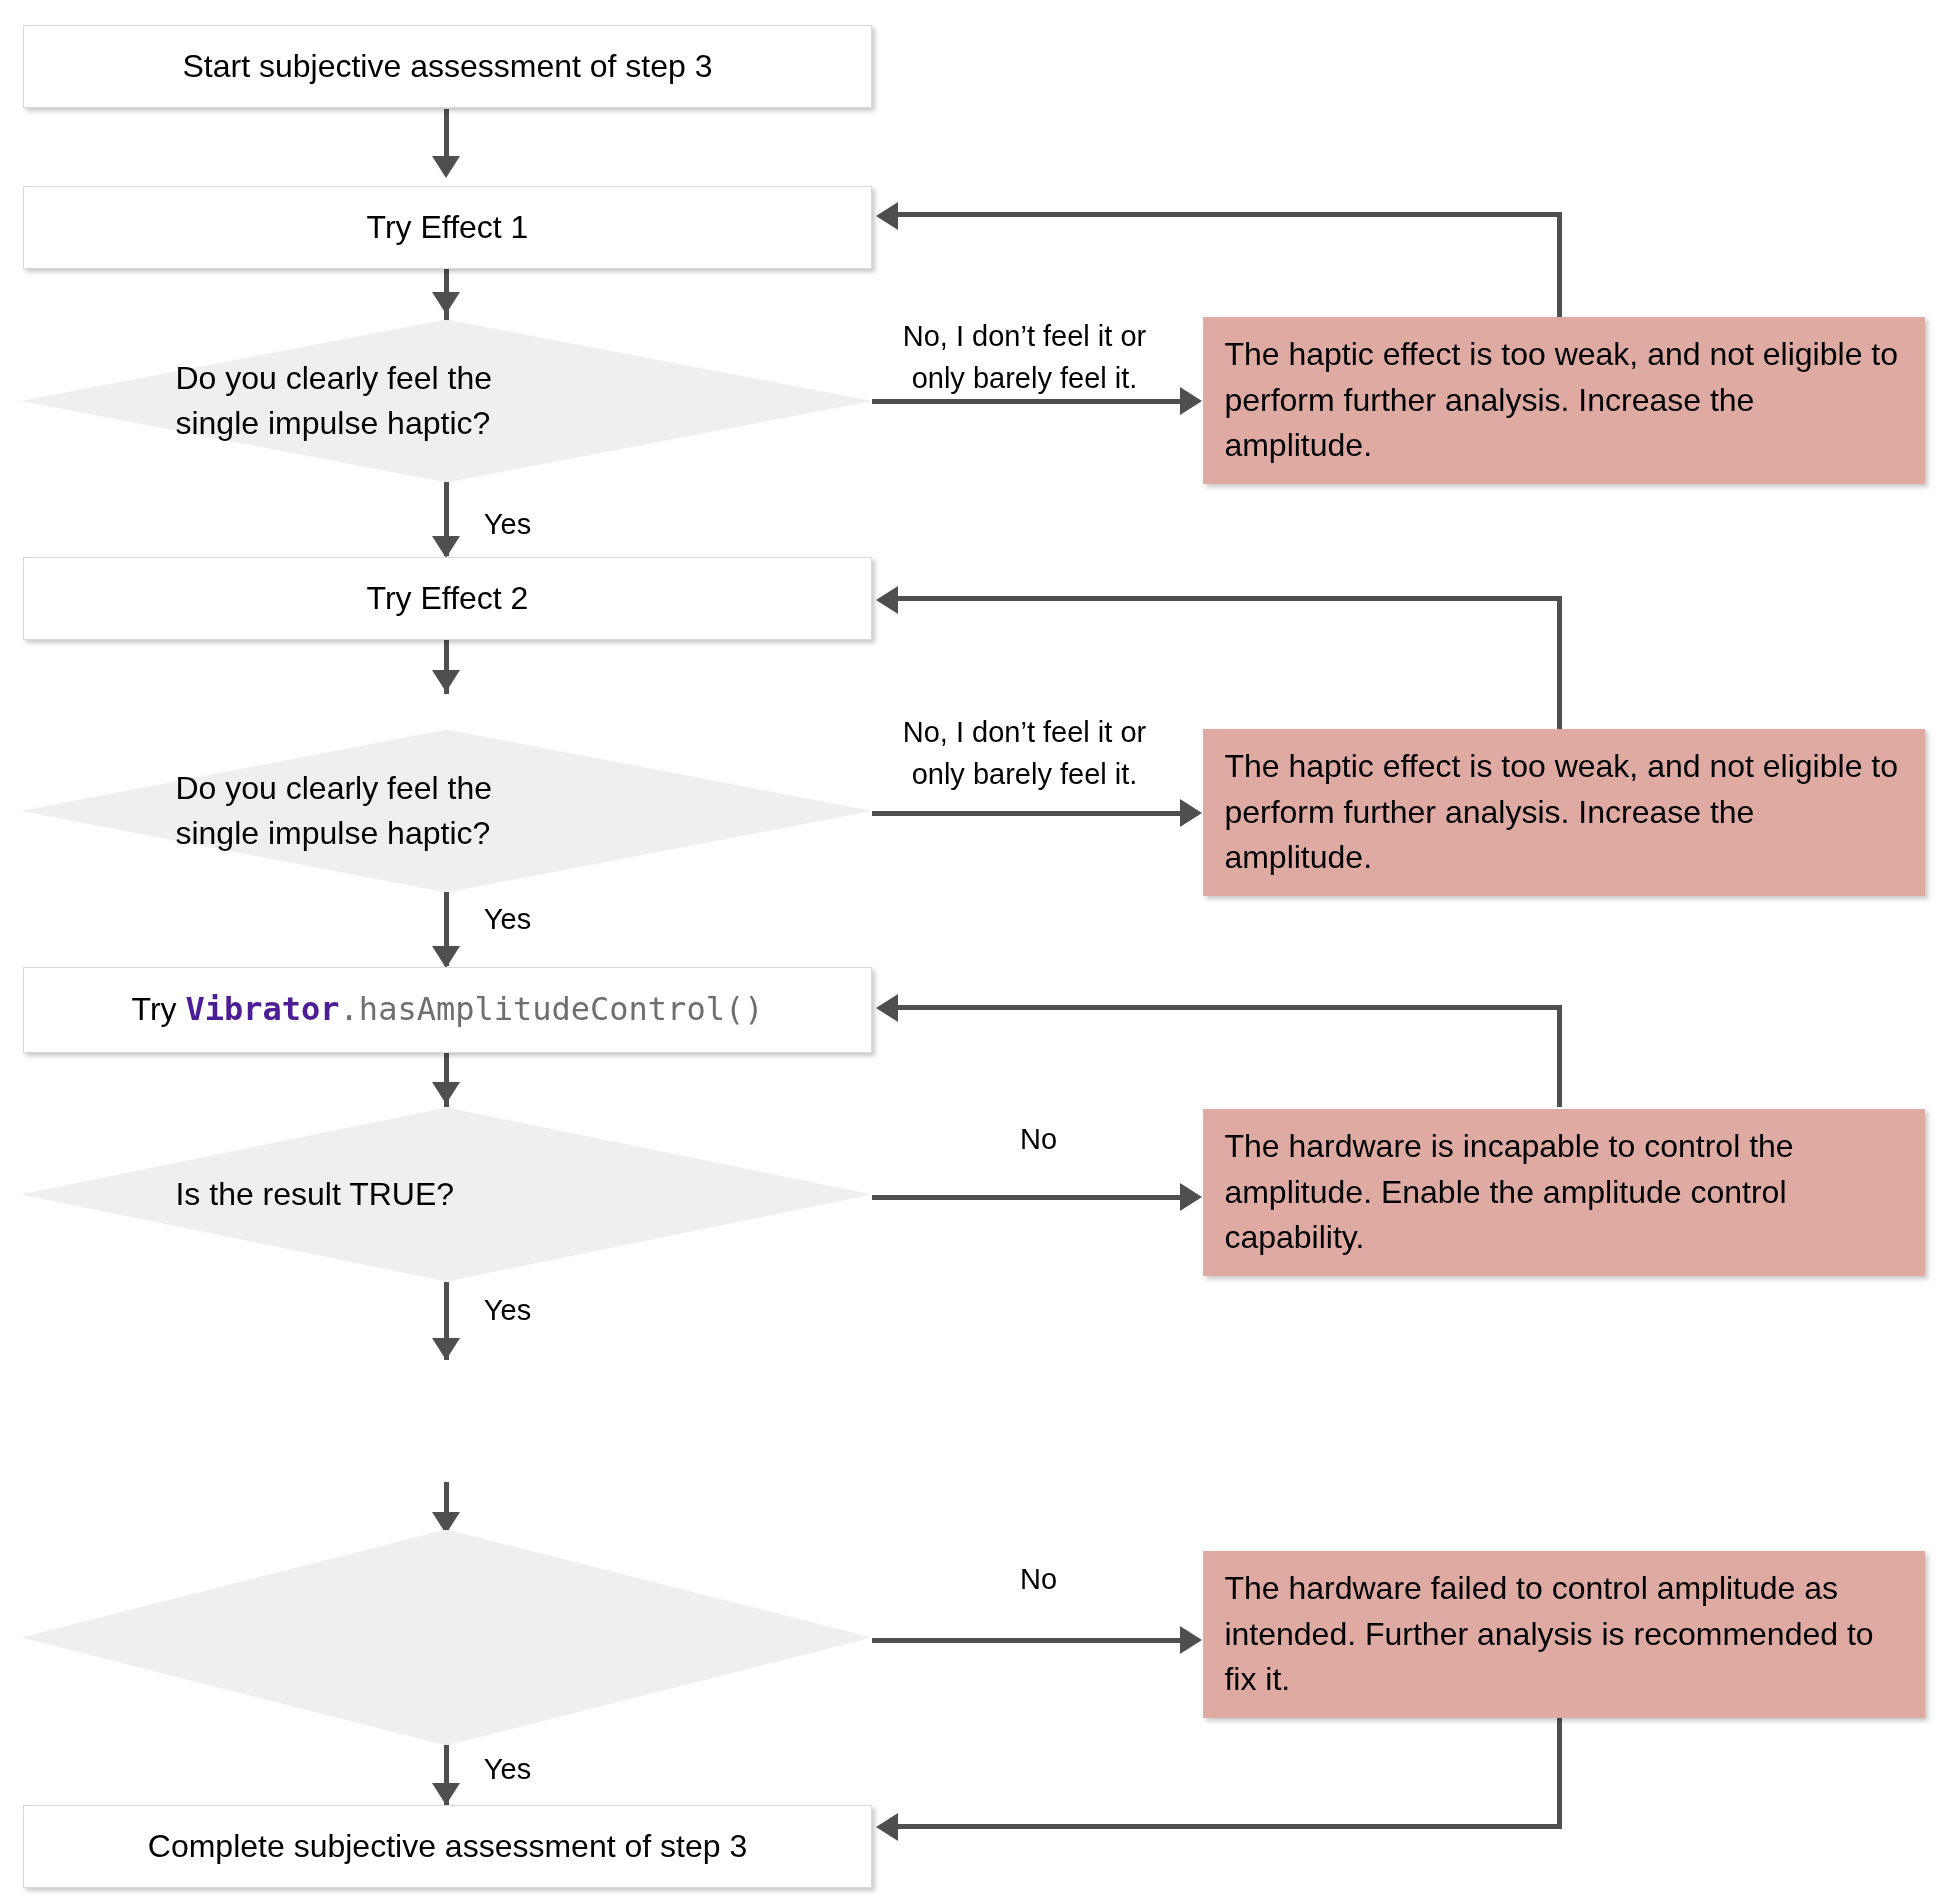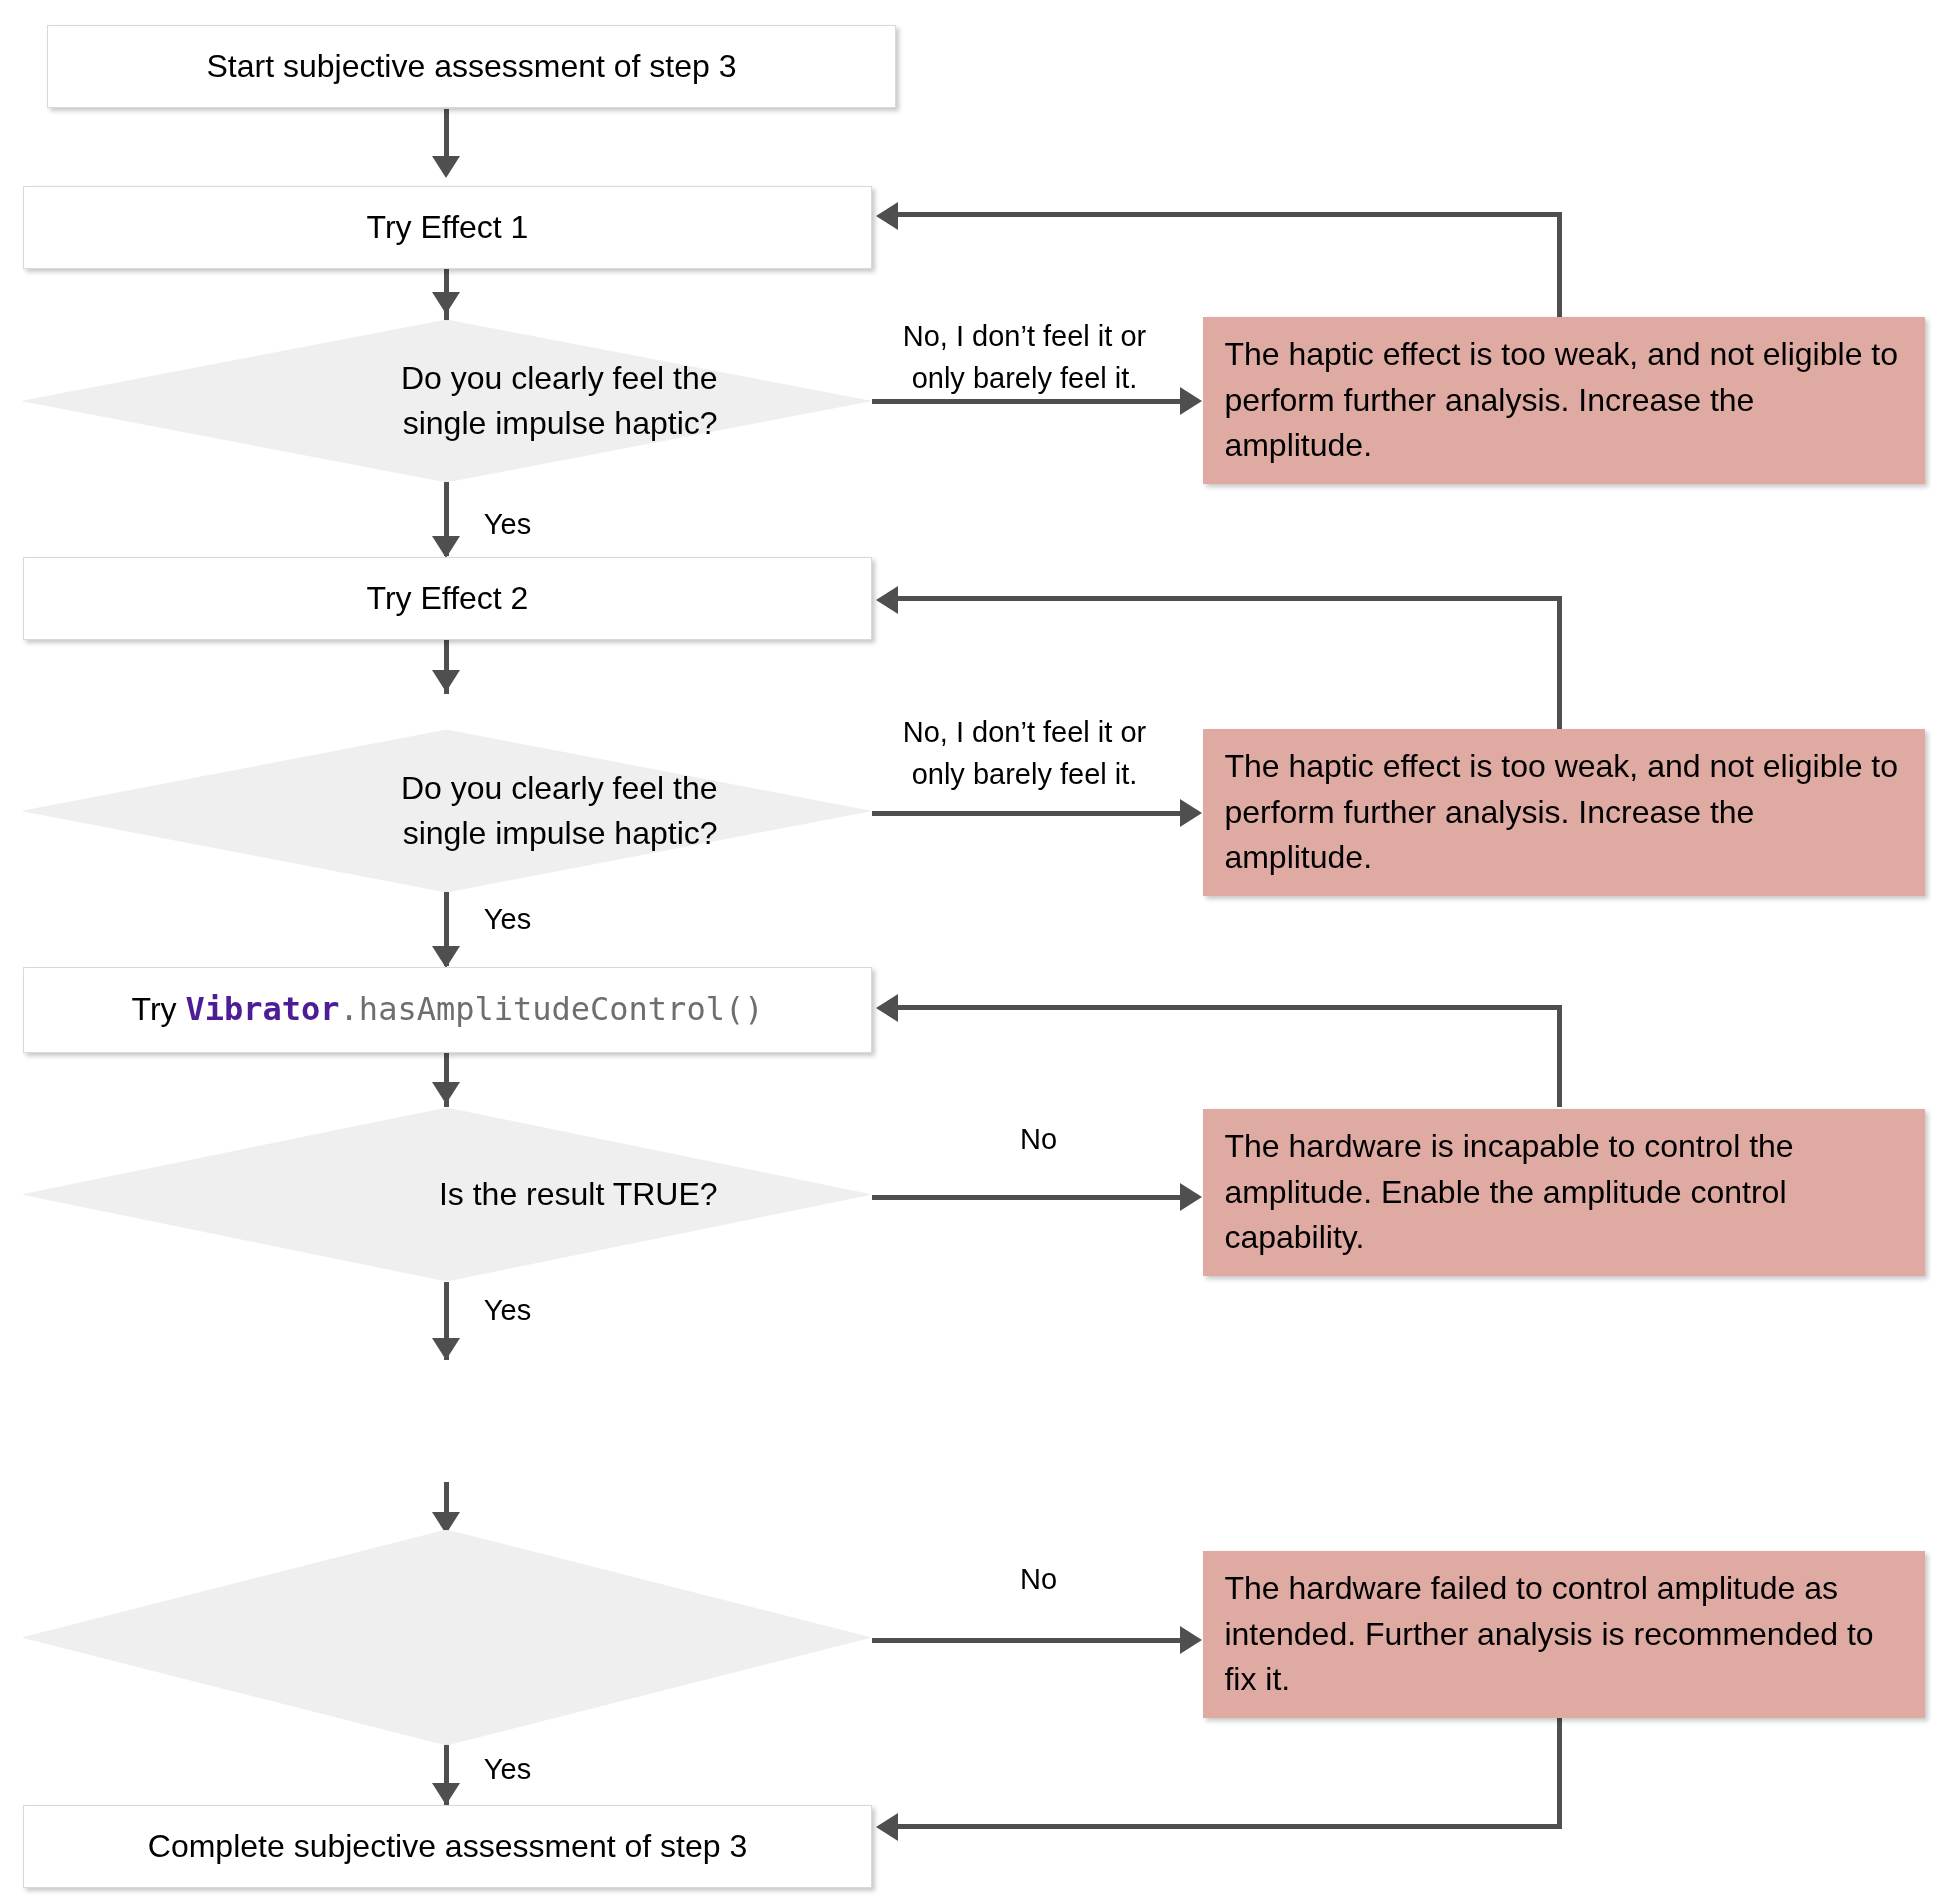--- a/index.html
+++ b/index.html
@@ -42,21 +42,21 @@
 
   
   .decision{background:transparent;}
   .decision .dia{
     position:absolute;left:0;top:0;width:100%;height:100%;
     z-index:1;
   }
   .decision .dlabel{
     position:relative;z-index:2;
     width:64%;
-    text-align:right;
+    text-align:left;
   }
 
   
   .ln{position:absolute;background:#4f4f4f;z-index:2;}
   .lnv{width:4.6px;}
   .lnh{height:4.6px;}
 
   .arr{position:absolute;width:0;height:0;z-index:3;}
   .arr-d{ 
     border-left:14px solid transparent;
@@ -151,21 +151,21 @@
   <div class="ln lnh" style="left:872px;top:1638px;width:314px;height:4.6px;"></div>
   <div class="arr arr-r" style="left:1180px;top:1626px;"></div>
 
   <div class="ln lnv" style="left:1557px;top:1717px;width:4.6px;height:111px;"></div>
   <div class="ln lnh" style="left:898px;top:1824px;width:664px;height:4.6px;"></div>
   <div class="arr arr-l" style="left:876px;top:1813px;"></div>
 
   <div class="ln lnv" style="left:444px;top:1740px;width:4.6px;height:65px;"></div>
   <div class="arr arr-d" style="left:432px;top:1783px;"></div>
 
-  <div class="node proc" style="left:23px;top:25px;width:849px;height:83px;margin-left:24px;">
+  <div class="node proc" style="left:23px;top:25px;width:849px;height:83px;">
     <span>Start subjective assessment of step 3</span>
   </div>
 
   <div class="node proc" style="left:23px;top:186px;width:849px;height:83px;">
     <span>Try Effect 1</span>
   </div>
 
   <div class="node decision" style="left:23px;top:320px;width:847px;height:162px;">
     <svg class="dia" viewBox="0 0 913 175" preserveAspectRatio="none">
       <polygon points="456.5,0 913,87.5 456.5,175 0,87.5" fill="#efefef" stroke="#efefef" stroke-width="1"></polygon>

